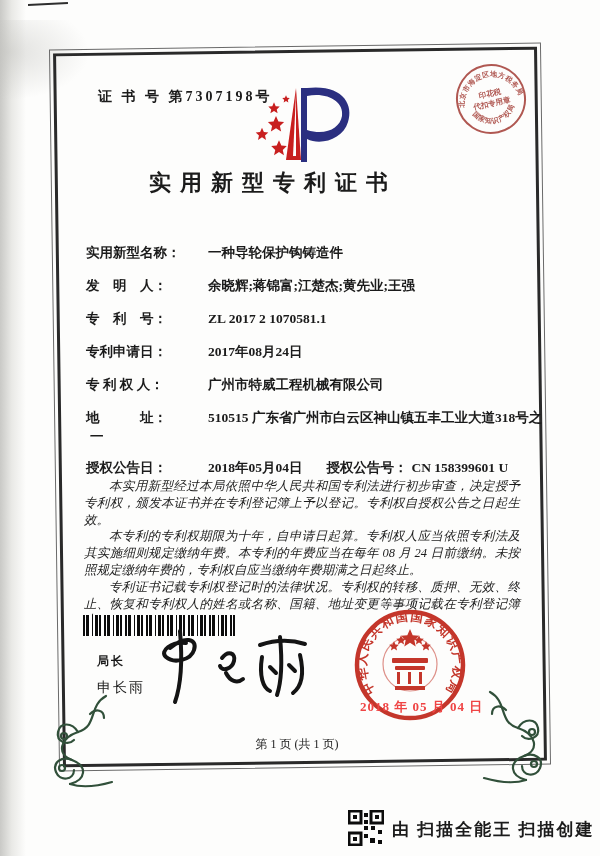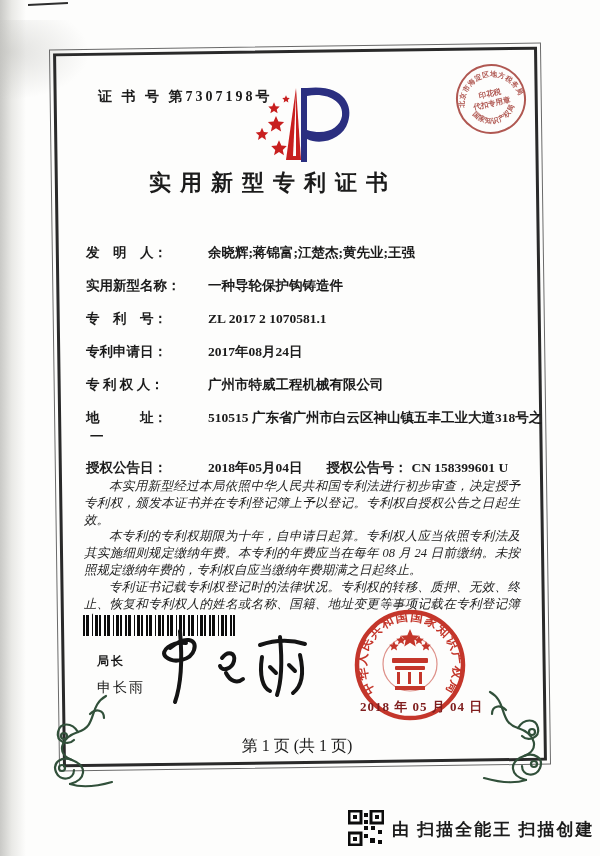--- a/index.html
+++ b/index.html
@@ -42,22 +42,22 @@
       #0c0c0c 0 2px,#fff 2px 3px,#0c0c0c 3px 6px,#fff 6px 9px,
       #0c0c0c 9px 10px,#fff 10px 12px,#0c0c0c 12px 15px,#fff 15px 16px,
       #0c0c0c 16px 18px,#fff 18px 21px);}
   
   .sig-title{left:97px;top:653px;font-size:12px;font-weight:bold;letter-spacing:2px;}
   .sig-name{left:97px;top:679px;font-size:14px;font-weight:normal;letter-spacing:2px;}
   .sig-svg{left:140px;top:628px;}
   
   .seal{left:351px;top:606px;opacity:.93;}
   .seal-date{left:360px;top:698px;width:130px;font-size:13px;font-weight:bold;
-    color:#7f1d1d;letter-spacing:1px;white-space:nowrap;}
-  .page-num{left:58px;top:736px;width:478px;text-align:center;font-size:16px;}
+    color:#ef4444;letter-spacing:1px;white-space:nowrap;}
+  .page-num{left:58px;top:736px;width:478px;text-align:center;font-size:12px;}
   
   .orn-left{left:46px;top:692px;}
   .orn-right{left:478px;top:688px;transform:scaleX(-1);}
   
   .tax-stamp{left:452px;top:60px;transform:rotate(-12deg);opacity:.85;}
   
   .qr{left:348px;top:810px;}
   .scan-credit{left:392px;top:818px;font-size:17px;font-weight:bold;letter-spacing:2px;
     font-family:"Liberation Serif",serif;}
 </style>
@@ -85,26 +85,26 @@
   </g>
   <polygon points="48,6 38,78 53,78" fill="#c81f1f"></polygon>
   <polygon points="48,12 45,74 48,74" fill="#ffffff"></polygon>
   <path d="M53,6 L59,6 C94,2 106,22 100,40 C95,57 73,64 59,57 L59,80 L53,80 Z M59,14 L59,48 C78,54 92,46 94,34 C96,20 80,10 59,14 Z" fill="#2b2f80"></path>
 </svg>
 
 <div class="abs title">实用新型专利证书</div>
 
 <div class="abs fields">
   <div class="frow">
+    <span class="flabel">实用新型名称：</span>
+    <span class="fvalue">一种导轮保护钩铸造件</span>
+  </div>
+  <div class="frow">
     <span class="flabel">发　明　人：</span>
     <span class="fvalue">余晓辉;蒋锦富;江楚杰;黄先业;王强</span>
-  </div>
-  <div class="frow">
-    <span class="flabel">实用新型名称：</span>
-    <span class="fvalue">一种导轮保护钩铸造件</span>
   </div>
   <div class="frow">
     <span class="flabel">专　利　号：</span>
     <span class="fvalue">ZL 2017 2 1070581.1</span>
   </div>
   <div class="frow">
     <span class="flabel">专利申请日：</span>
     <span class="fvalue">2017年08月24日</span>
   </div>
   <div class="frow">

